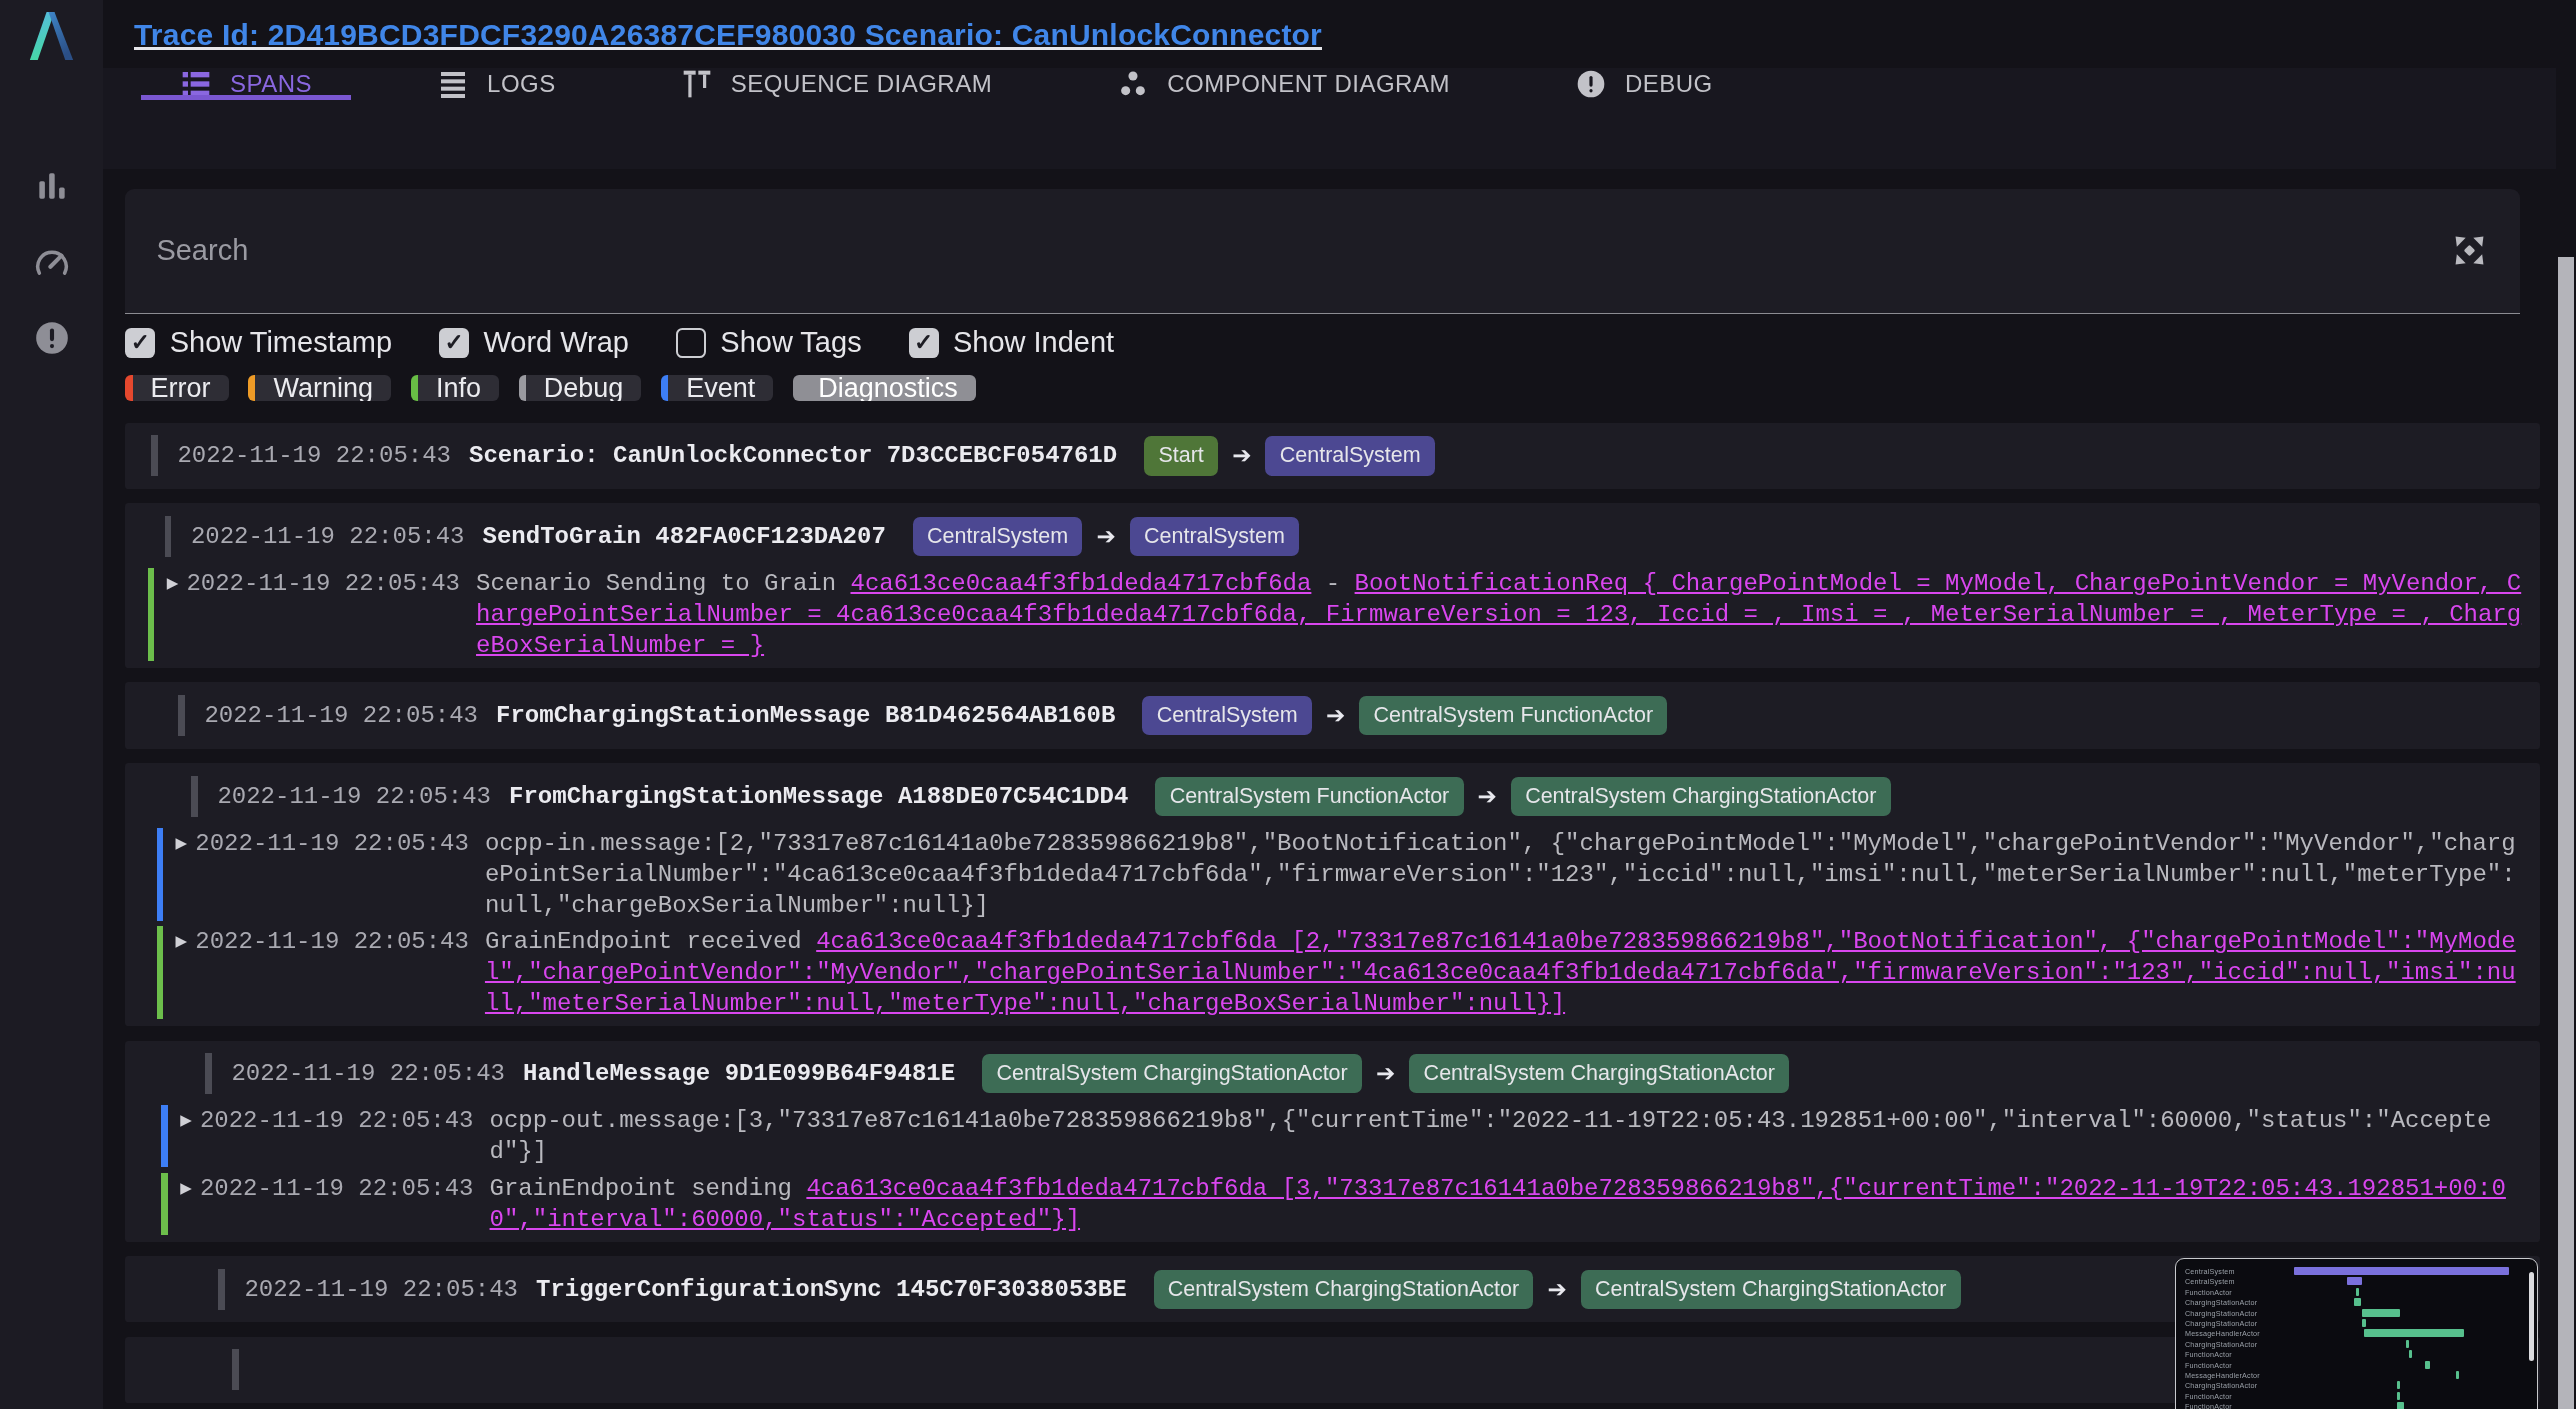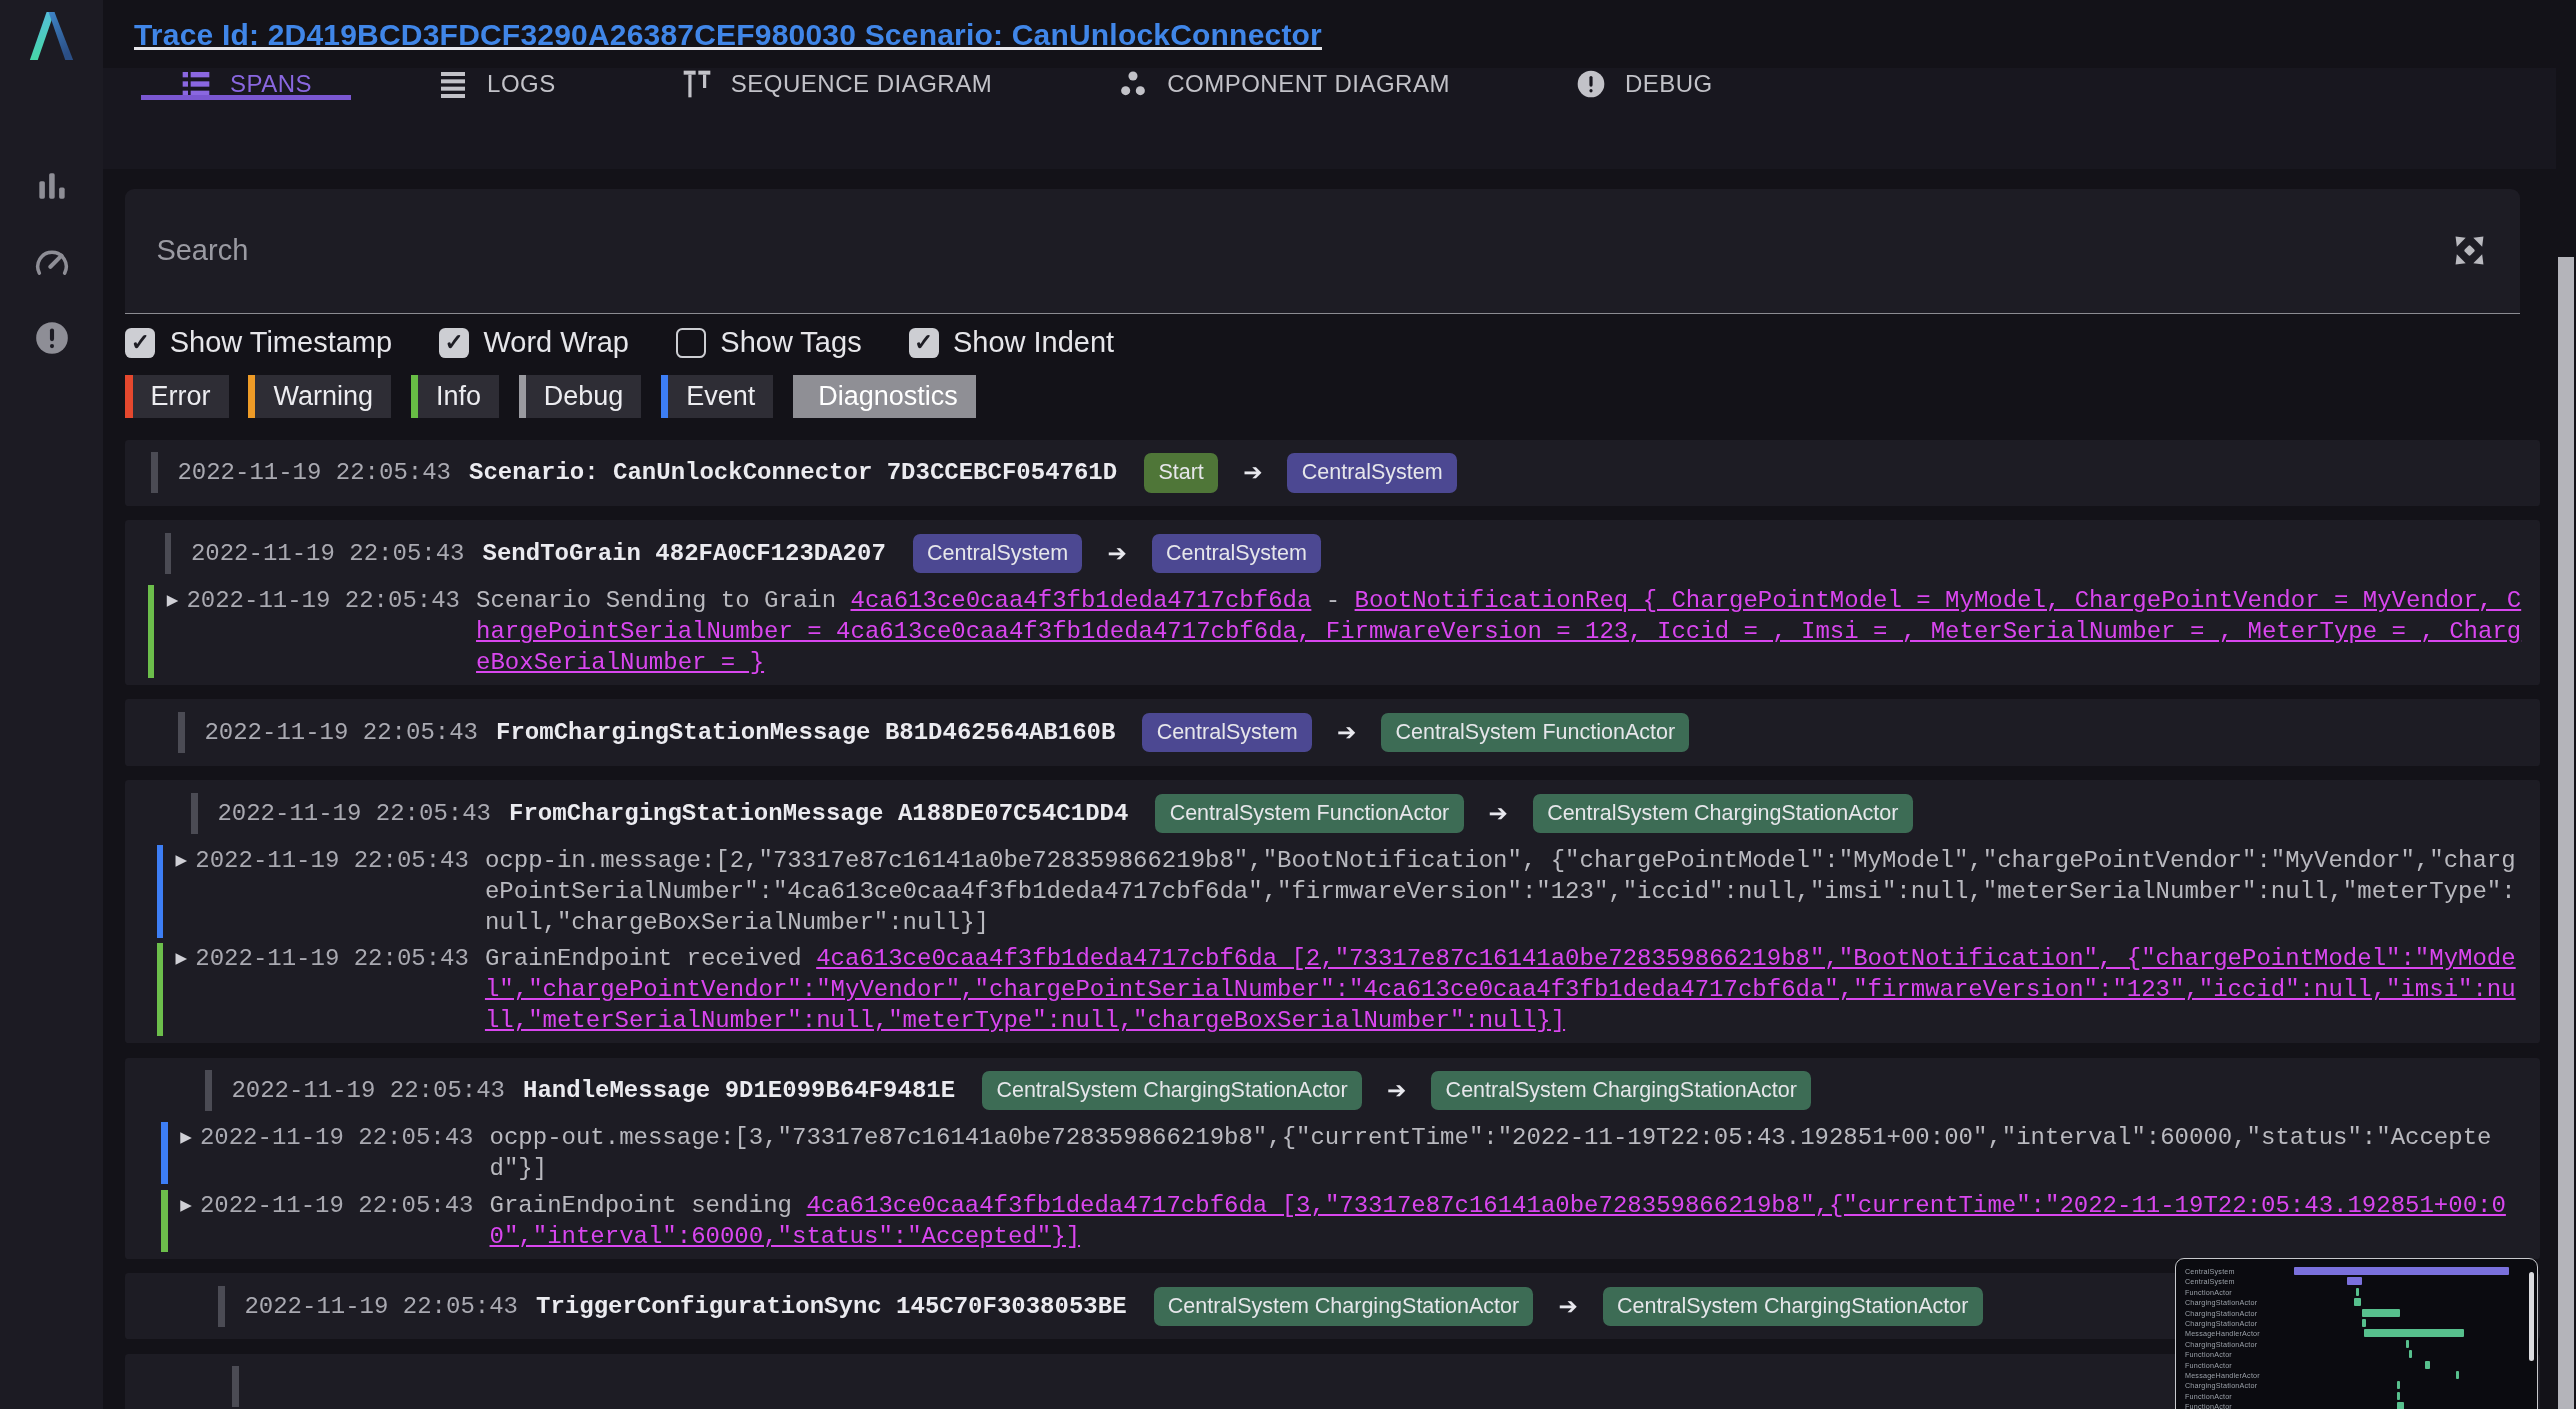--- a/index.html
+++ b/index.html
@@ -43,33 +43,33 @@
 
   
   .options { display:flex; gap:47px; margin-top:12.5px; align-items:center; }
   .option { display:flex; align-items:center; gap:14.3px; font-size:29px; color:#e6e6ea; cursor:pointer; }
   .cbox { width:30px; height:30px; border-radius:6.3px; display:flex; align-items:center; justify-content:center; }
   .cbox.checked { background:#cdced3; color:#1d1d24; font-size:23px; font-weight:bold; }
   .cbox.unchecked { border:2.7px solid #cdced3; background:transparent; }
 
   
   .filters { display:flex; gap:19.7px; margin-top:16px; }
-  .chip { display:flex; align-items:stretch; border-radius:0; overflow:hidden; cursor:pointer; height:43px; }
+  .chip { display:flex; align-items:stretch; border-radius:6px; overflow:hidden; cursor:pointer; height:26px; }
   .chip-bar { width:7.2px; }
   .chip-label { background:#2e2d35; color:#ececf0; font-size:27px; display:flex; align-items:center; padding:0 18px; }
   .chip.selected .chip-label { color:#ffffff; }
 
   
   .span-card { background:#1d1c24; border-radius:3.6px; margin-top:14.3px; padding:7.2px 18px; }
   .span-card.first { margin-top:21.5px; }
   .span-header { display:flex; align-items:center; height:52px; }
   .indent-bar { width:6.3px; height:41px; background:#4b4b54; margin-right:19.7px; flex:none; }
   .s-ts { font-size:24px; color:#a9a9b1; white-space:nowrap; }
   .s-name { font-size:24px; font-weight:bold; color:#ebebf0; margin-left:18px; white-space:nowrap; }
-  .badges { display:flex; align-items:center; margin-left:27px; gap:25px; }
+  .badges { display:flex; align-items:center; margin-left:27px; gap:14px; }
   .badge { font-size:21.5px; padding:7.2px 14.3px; border-radius:7.2px; white-space:nowrap; font-family:"Liberation Sans",sans-serif; }
   .badge-arrow { font-size:23px; color:#e8e8ee; }
 
   .log-row { display:flex; margin-top:5.4px; align-items:flex-start; }
   .log-bar { width:6.3px; align-self:stretch; margin-right:12.5px; flex:none; }
   .log-tri { width:19.7px; flex:none; font-size:15px; color:#d0d0d6; margin-top:6.3px; cursor:pointer; }
   .log-ts { font-size:24px; color:#a9a9b1; white-space:nowrap; margin-right:16px; line-height:31px; }
   .log-msg { flex:1; font-size:24px; line-height:31px; word-break:break-all; }
   .part-gray { color:#b9b9bf; }
   .part-gold { color:#d946ef;text-decoration:underline; }

